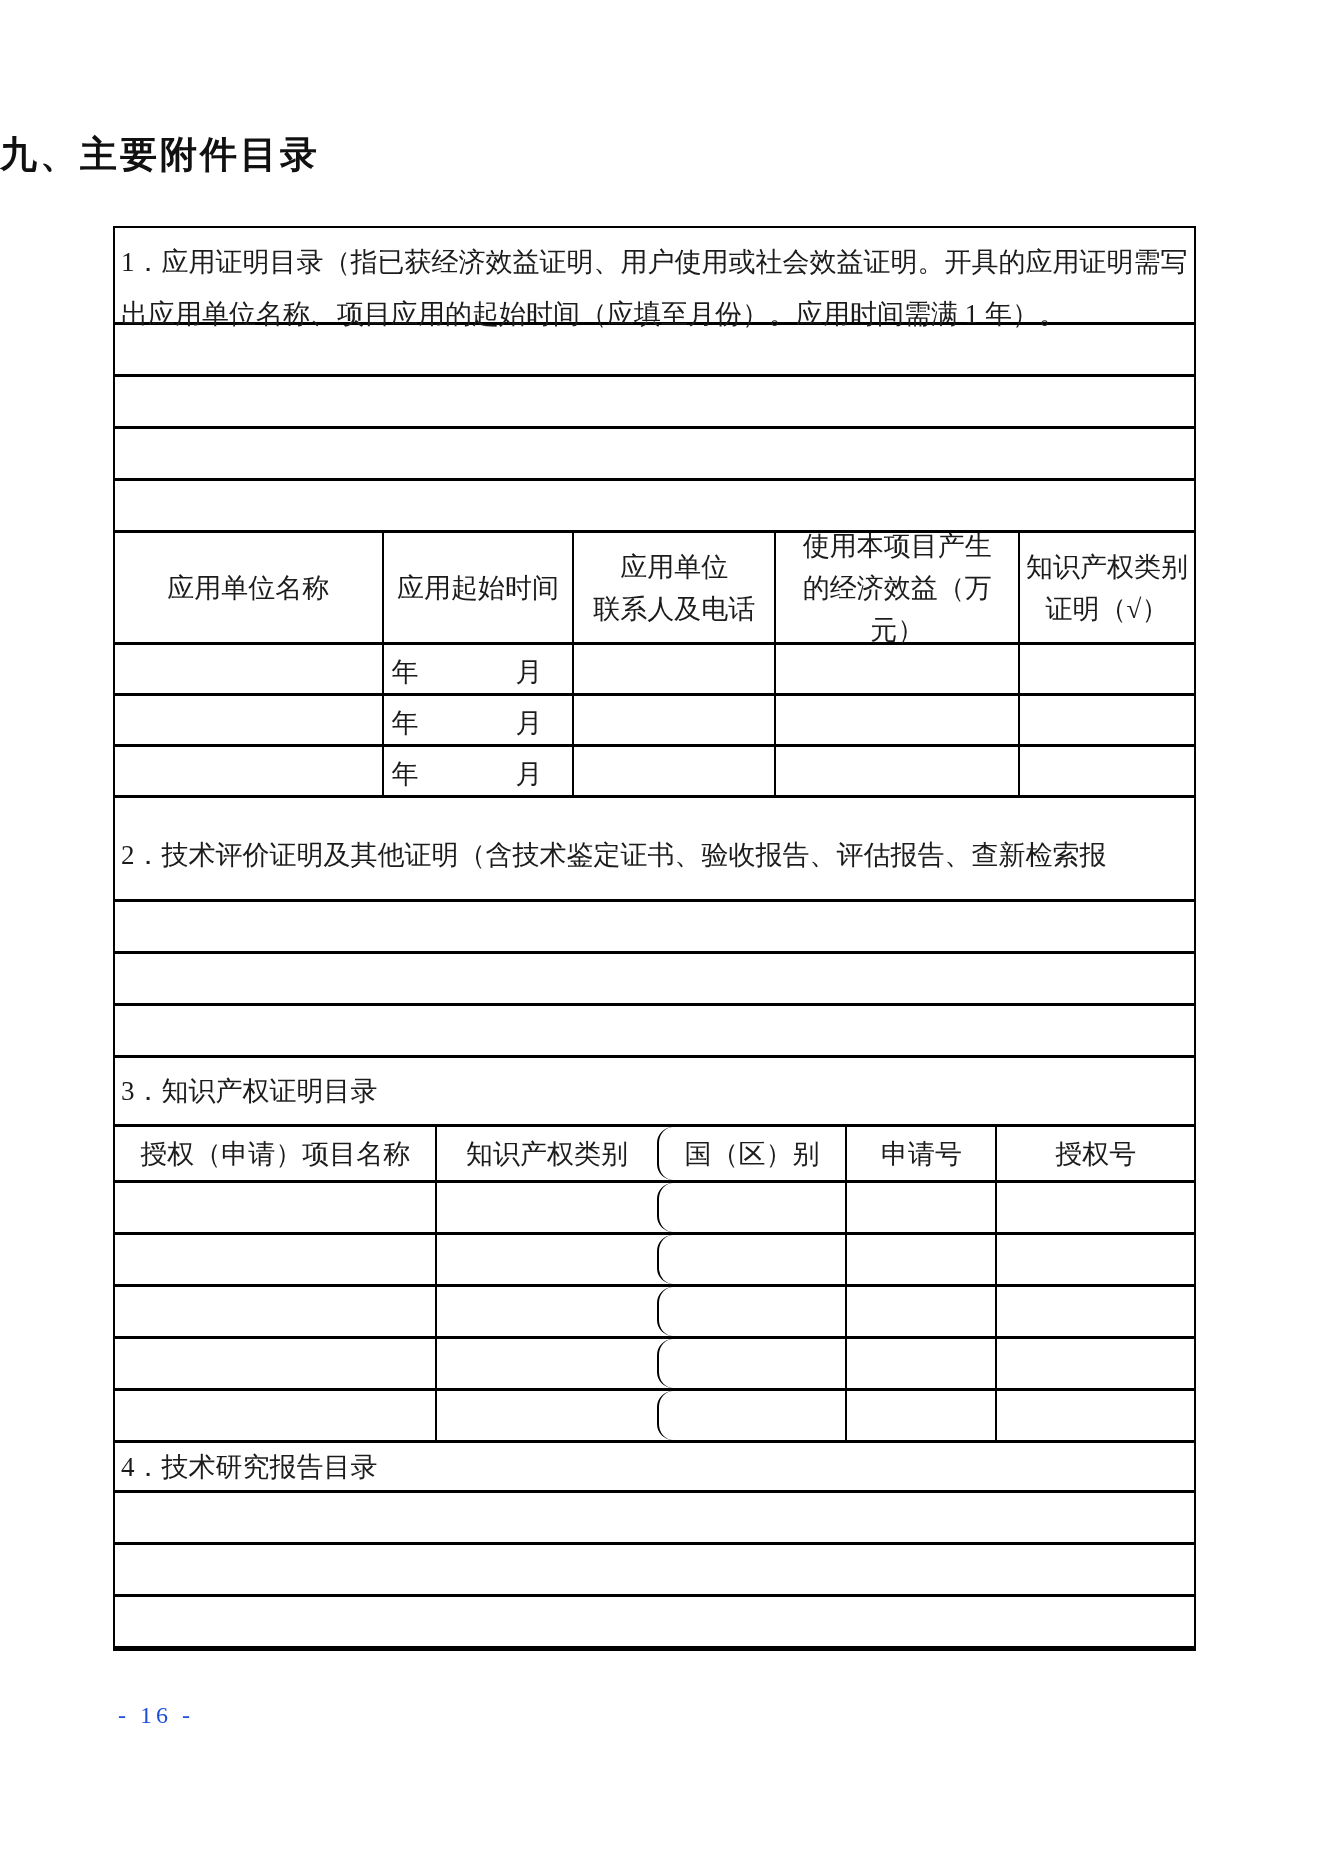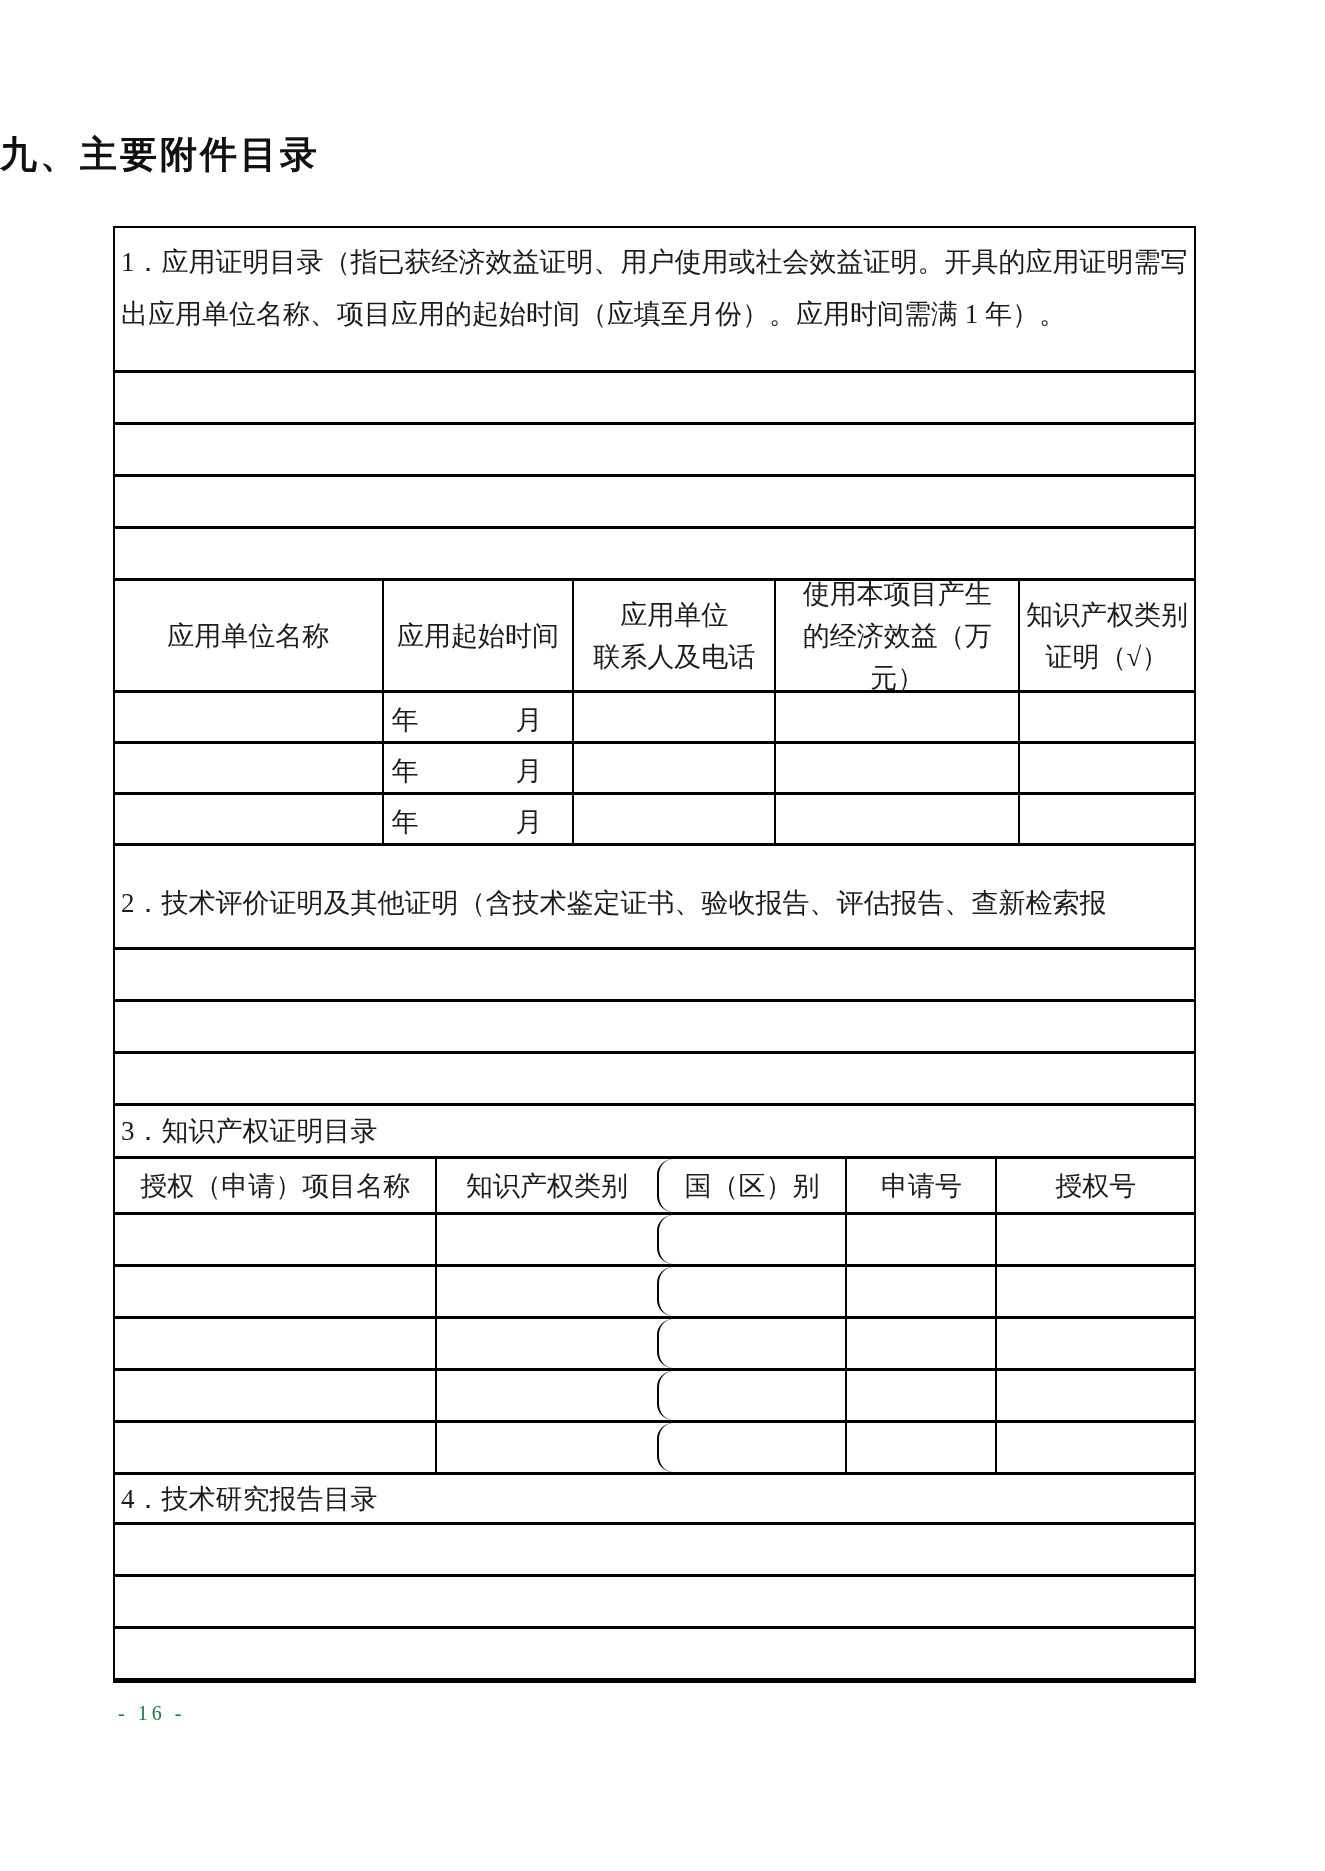--- a/index.html
+++ b/index.html
@@ -25,26 +25,26 @@
     border-bottom-width:5px;
     background:#fff;
   }
   .row { display:flex; border-top:3px solid #000; width:100%; }
   .row:first-child { border-top:none; }
   .c { flex:0 0 auto; height:100%; }
   .c + .c { border-left:2px solid #000; }
   .c.last { flex:1 1 auto; }
 
   
-  .r-p1   { height:142px; }
+  .r-p1   { height:94px; }
   .r-em   { height:52px; }
   .r-h1   { height:112px; }
   .r-ym   { height:51px; }
   .r-p2   { height:104px; }
-  .r-s3t  { height:53px; }
+  .r-s3t  { height:69px; }
   .r-h3   { height:56px; }
   .r-ip   { height:52px; }
   .r-s4t  { height:50px; }
 
   
   .t1c1{width:24.7%;} .t1c2{width:17.7%;} .t1c3{width:18.7%;} .t1c4{width:22.6%;} .t1c5{width:16.3%;}
   
   .t3c1{width:29.7%;} .t3c2{width:20.5%;} .t3c3{width:17.5%;border-radius:16px;} .t3c4{width:13.9%;} .t3c5{width:18.4%;}
 
   .para {
@@ -70,21 +70,21 @@
     font-size:27px; line-height:42px;
     white-space:pre-line;
   }
   .ym-cell {
     display:flex; align-items:flex-end; justify-content:space-between;
     padding:0 30px 3px 8px;
     font-size:27px;
   }
   .page-num {
     position:absolute; left:118px; top:1702px;
-    font-size:20px; letter-spacing:4px; color:#15803d;
+    font-size:24px; letter-spacing:4px; color:#1d4ed8;
   }
 </style>
 </head>
 <body>
 
 <div class="page">
 
   <div class="doc-title">九、主要附件目录</div>
 
   <div class="big-table">

